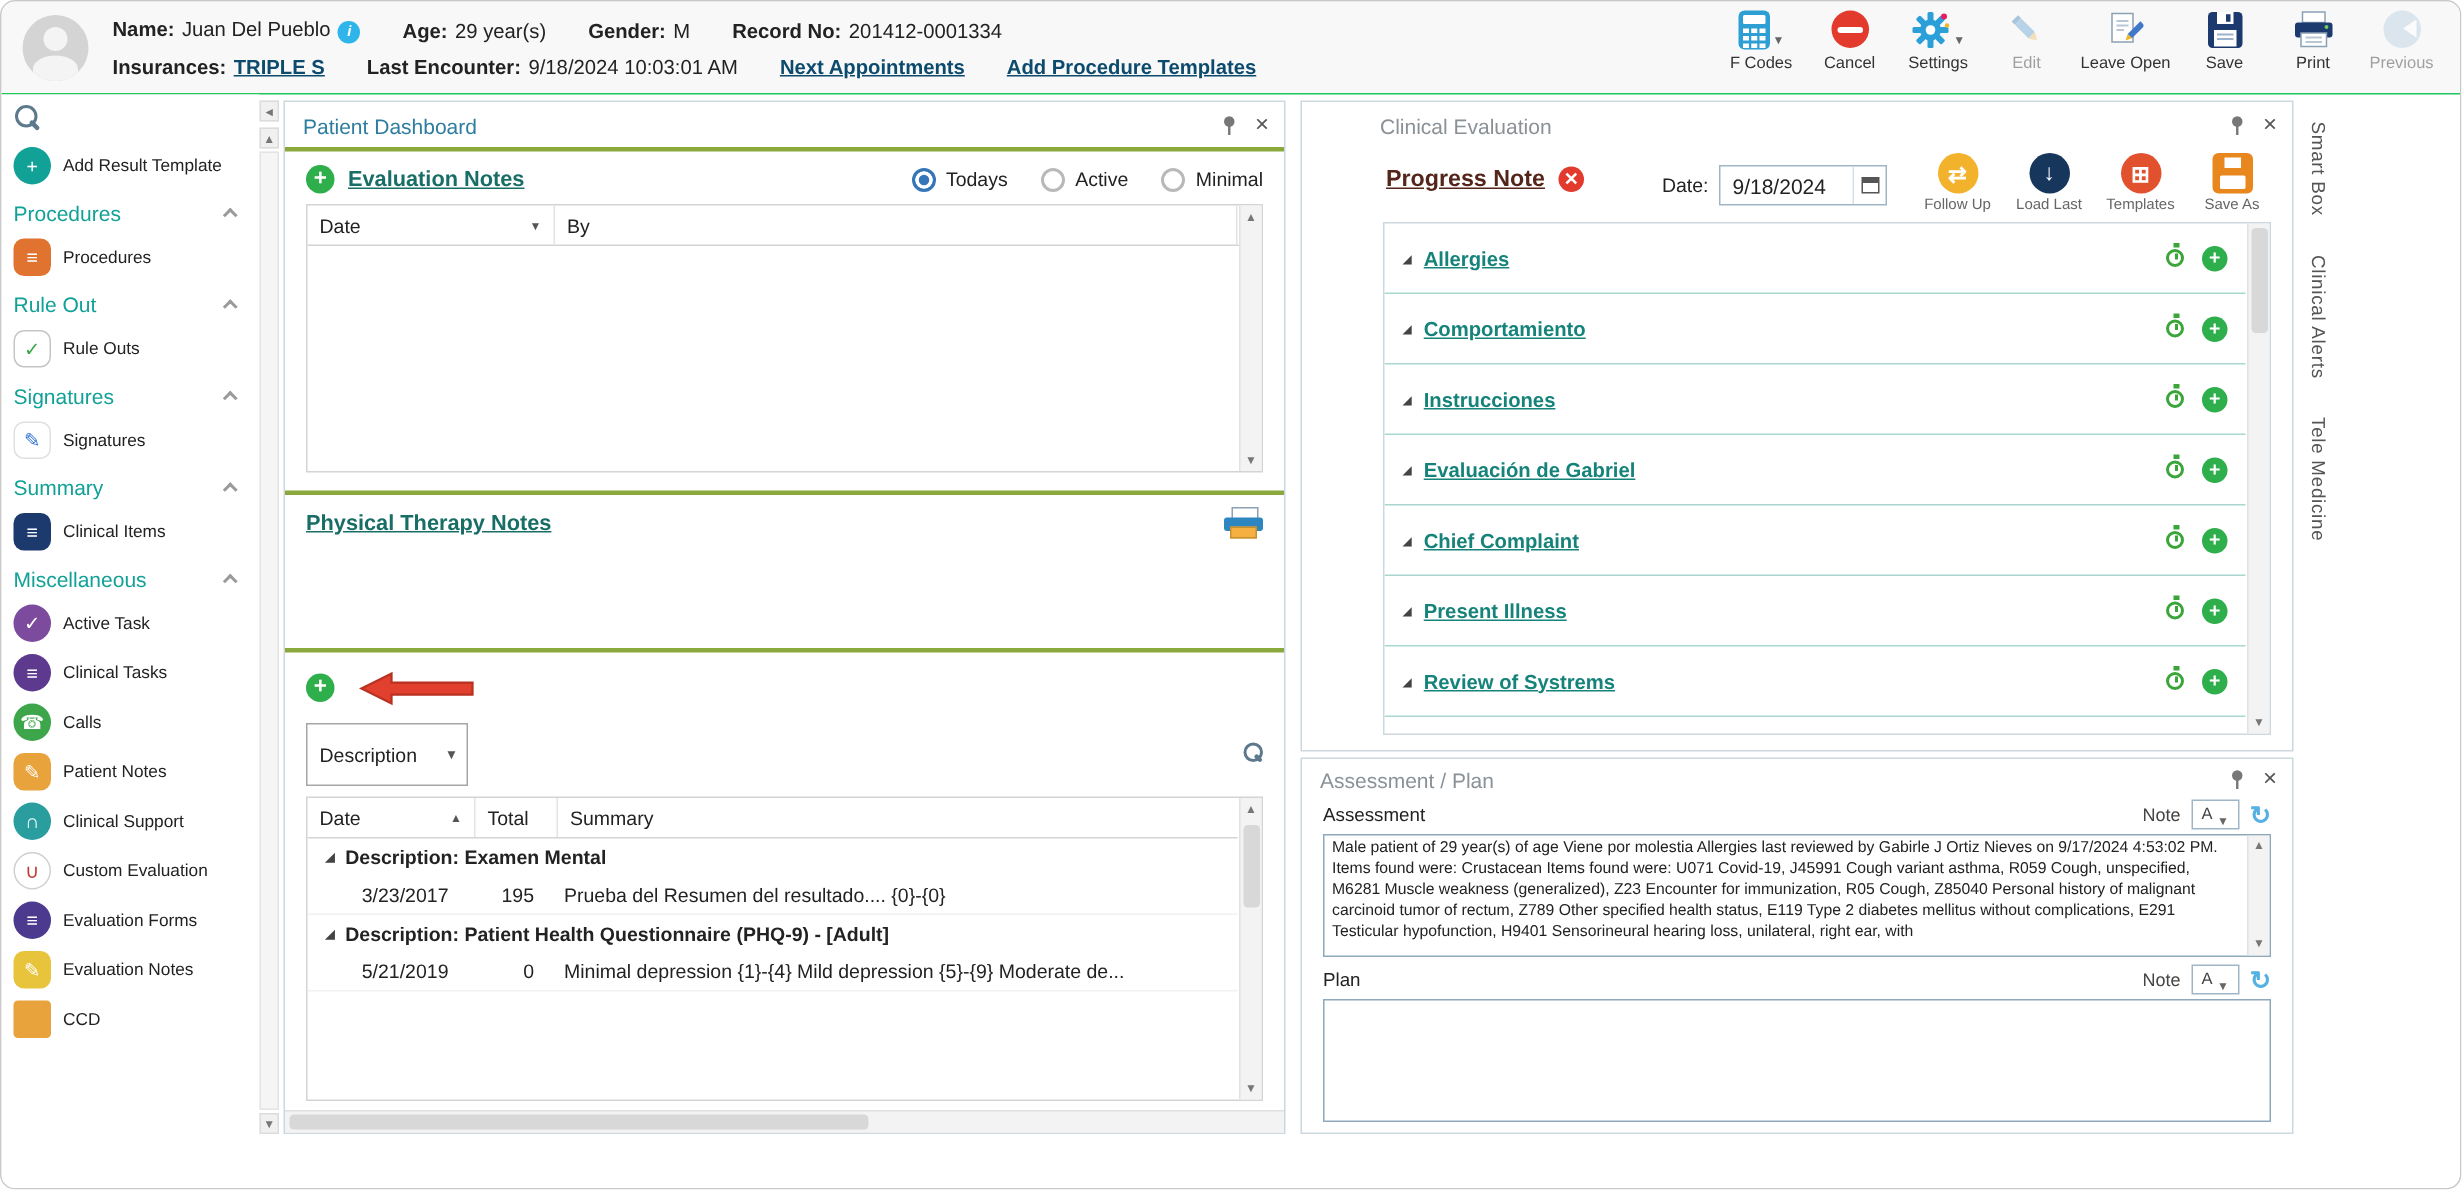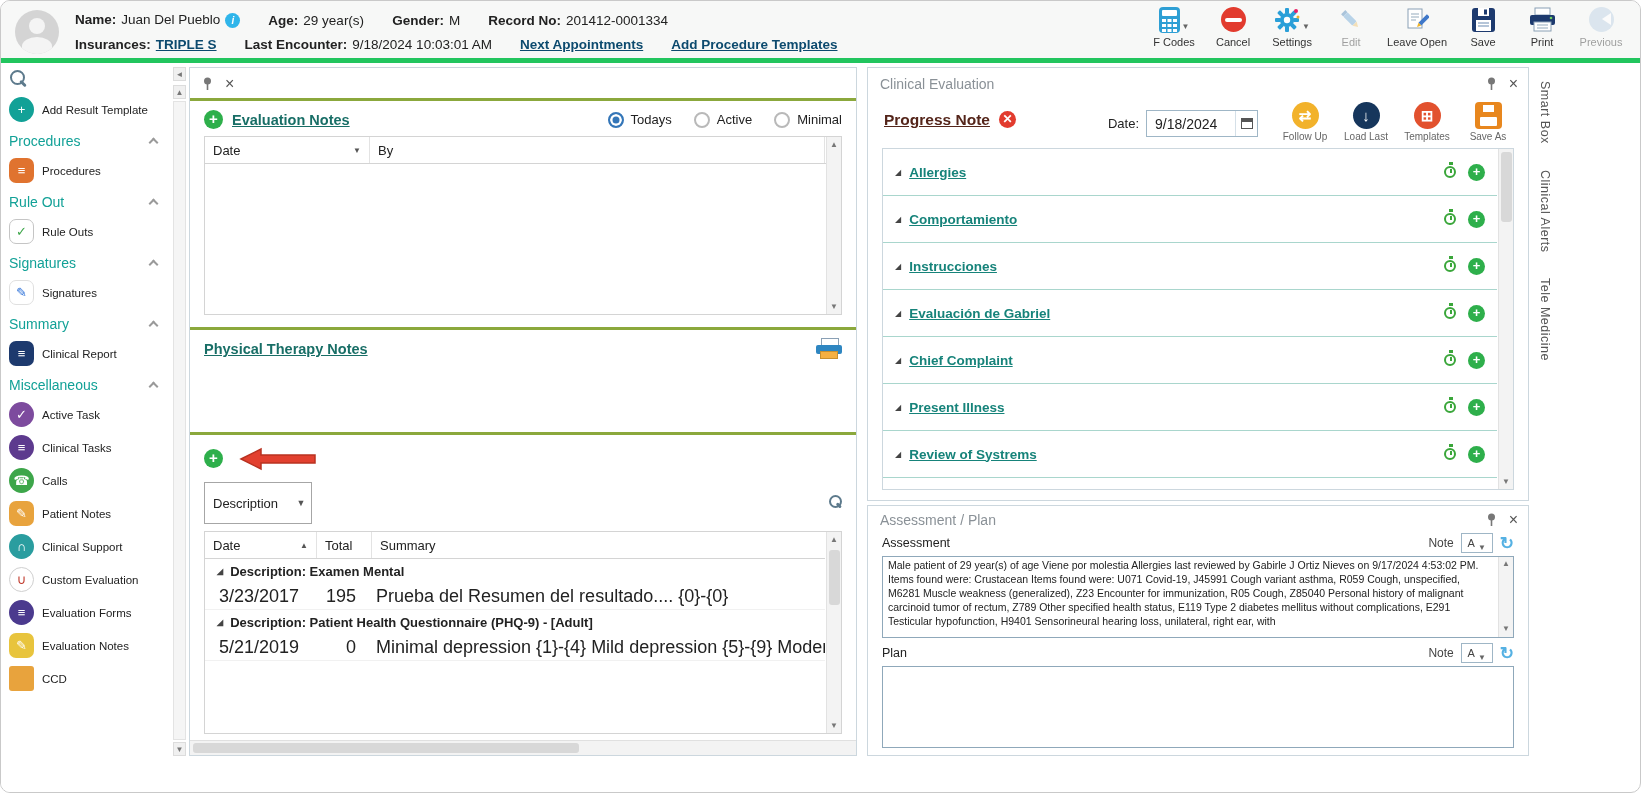--- a/index.html
+++ b/index.html
@@ -1,21 +1,21 @@
 <!DOCTYPE html>
 <html><head>
 <meta charset="utf-8">
 <style>
   * { margin:0; padding:0; box-sizing:border-box; }
   html,body { background:#fff; }
   body { font-family:"Liberation Sans", sans-serif; color:#222; width:1641px; height:793px; position:relative; }
   .win { position:absolute; inset:0; border:1px solid #c9c9c9; border-radius:10px; background:#fff; overflow:hidden; }
 
   
-  .header { position:absolute; top:0; left:0; right:0; height:62px; background:#f7f8f7; border-bottom:5px solid #22c55e; }
+  .header { position:absolute; top:0; left:0; right:0; height:62px; background:#f7f8f7; border-bottom:1px solid #22c55e; }
   .avatar { position:absolute; left:14px; top:9px; width:44px; height:44px; border-radius:50%; background:#d4d4d4; overflow:hidden; }
   .avatar::before { content:''; position:absolute; top:8px; left:14px; width:16px; height:16px; border-radius:50%; background:#f4f4f4; }
   .avatar::after { content:''; position:absolute; top:27px; left:7px; width:30px; height:18px; border-radius:50% 50% 0 0; background:#f4f4f4; }
   .pinfo { position:absolute; left:74px; top:7px; font-size:13.5px; }
   .pinfo .row { display:flex; gap:28px; align-items:center; height:24px; white-space:nowrap; }
   .lbl { font-weight:bold; }
   .val { margin-left:5px; }
   .link { color:#0c4a6e; text-decoration:underline; font-weight:bold; cursor:pointer; }
   .info-i { display:inline-block; width:15px; height:15px; border-radius:50%; background:#2fb5ea; color:#fff; font-size:10px; font-weight:bold; text-align:center; line-height:15px; margin-left:5px; font-style:italic; }
   .toolbar { position:absolute; right:16px; top:5px; display:flex; gap:13px; }
@@ -93,29 +93,29 @@
   .fh-toolbar { display:flex; align-items:center; padding:5px 14px 7px; }
   .combo { width:108px; height:42px; border:1px solid #a6a6a6; display:flex; align-items:center; font-size:13px; padding-left:8px; background:#fff; cursor:pointer; }
   .combo .car { margin-left:auto; width:20px; text-align:center; color:#555; font-size:9px; }
   .fh-search { margin-left:auto; cursor:pointer; }
   .fh-grid { margin:0 14px; border:1px solid #d4d4d4; flex:1 1 auto; position:relative; padding-right:16px; overflow:hidden; }
   .fh-cols { display:flex; height:27px; border-bottom:1px solid #d4d4d4; font-size:13px; }
   .col-date { width:112px; } .col-total { width:55px; } .col-sum { flex:1; border-right:none; }
   .sort { margin-left:auto; font-size:8px; color:#555; }
   .group-row { display:flex; align-items:center; gap:7px; font-weight:bold; font-size:13px; padding:5px 8px 4px 12px; cursor:pointer; }
   .tri { font-size:8px; color:#444; }
-  .data-row { display:flex; align-items:center; font-size:18px; height:27px; border-bottom:1px solid #f1f1f1; cursor:pointer; }
+  .data-row { display:flex; align-items:center; font-size:13px; height:27px; border-bottom:1px solid #f1f1f1; cursor:pointer; }
   .dr-date { width:106px; text-align:right; padding-right:12px; }
   .dr-total { width:55px; text-align:right; padding-right:10px; }
   .dr-sum { flex:1; padding-left:10px; white-space:nowrap; overflow:hidden; }
   .hscroll { flex:0 0 15px; margin-top:6px; background:#f3f3f3; border-top:1px solid #e0e0e0; position:relative; }
   .hthumb { position:absolute; left:3px; top:2px; height:10px; width:58%; background:#d8d8d8; border-radius:3px; }
 
   
-  .ce { left:866px; top:66px; width:662px; height:434px; }
+  .ce { left:866px; top:66px; width:662px; height:434px;padding-left:40px; }
   .ce-top { display:flex; align-items:flex-start; padding:4px 14px 2px 16px; gap:9px; }
   .pn-title { font-size:15.5px; font-weight:bold; text-decoration:underline; color:#54251a; margin-top:9px; }
   .redx { width:17px; height:17px; border-radius:50%; background:#e23b2e; color:#fff; font-size:12px; text-align:center; line-height:16px; font-weight:bold; margin-top:9px; cursor:pointer; }
   .date-wrap { margin-left:auto; display:flex; align-items:center; gap:7px; font-size:13px; margin-top:8px; }
   .date-input { border:1px solid #9fb6c6; width:112px; height:27px; display:flex; align-items:center; font-size:14px; padding-left:8px; background:#fff; }
   .cal-btn { margin-left:auto; width:22px; height:100%; border-left:1px solid #d5e0e8; display:flex; align-items:center; justify-content:center; cursor:pointer; }
   .cal { width:12px; height:11px; border:1.5px solid #555; border-top:4px solid #555; }
   .ce-actions { display:flex; gap:9px; margin-left:12px; }
   .ce-act { width:52px; display:flex; flex-direction:column; align-items:center; gap:2px; font-size:10px; color:#666; cursor:pointer; }
   .act-ic { width:27px; height:27px; border-radius:50%; color:#fff; display:flex; align-items:center; justify-content:center; font-size:15px; font-weight:bold; }
@@ -295,21 +295,21 @@
         <span class="sb-ic" style="background:#fff;color:#2a6fd8;border:1px solid #e0e0e0">✎</span>
         <span>Signatures</span>
       </div>
 
       <div class="sb-sec">
         <span>Summary</span>
           <span class="chev"></span>
       </div>
       <div class="sb-item">
         <span class="sb-ic" style="background:#1d3a6e">≡</span>
-        <span>Clinical Report</span>
+        <span>Clinical Items</span>
       </div>
 
       <div class="sb-sec">
         <span>Miscellaneous</span>
           <span class="chev"></span>
       </div>
       <div class="sb-item">
         <span class="sb-ic" style="background:#7d4b9e;border-radius:50%">✓</span>
         <span>Active Task</span>
       </div>
@@ -350,20 +350,21 @@
 
   <div class="sb-strip">
     <div class="box collapse-left">◄</div>
     <div class="box scroll-arrow">▲</div>
     <div class="sb-track"></div>
     <div class="box sb-down scroll-arrow">▼</div>
   </div>
 
   <div class="panel center">
     <div class="panel-head">
+      <span class="panel-title teal">Patient Dashboard</span>
       <span class="phead-icons">
         <svg width="11" height="14" viewBox="0 0 11 14">
             <circle cx="5.5" cy="4" r="3.5" fill="#777"></circle>
             <rect x="4.7" y="7" width="1.6" height="6" fill="#777"></rect>
           </svg>
         <span class="close-x">×</span>
       </span>
     </div>
     <div class="olive"></div>
 

